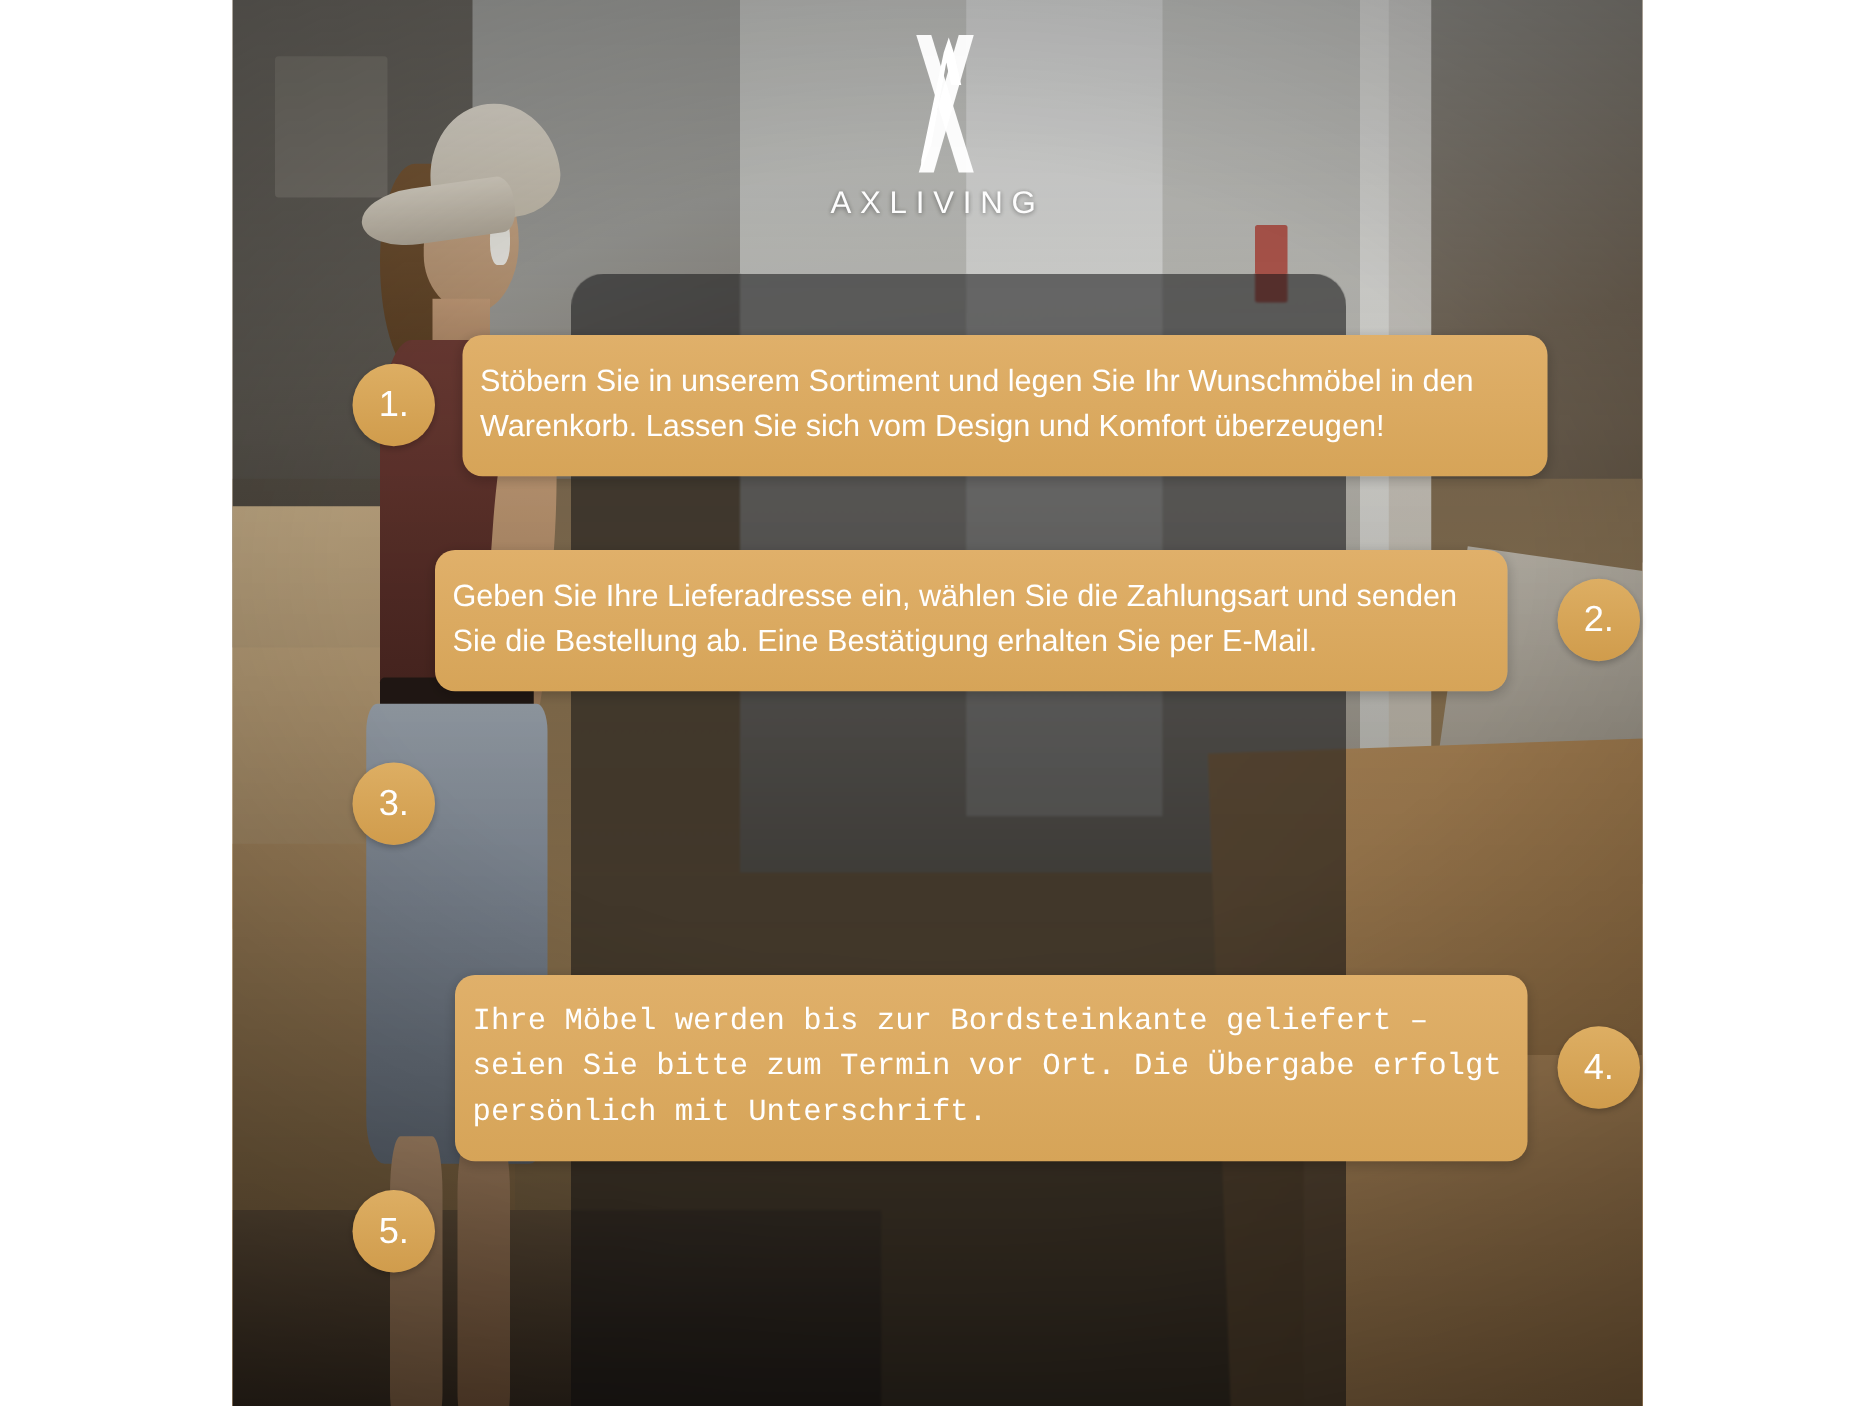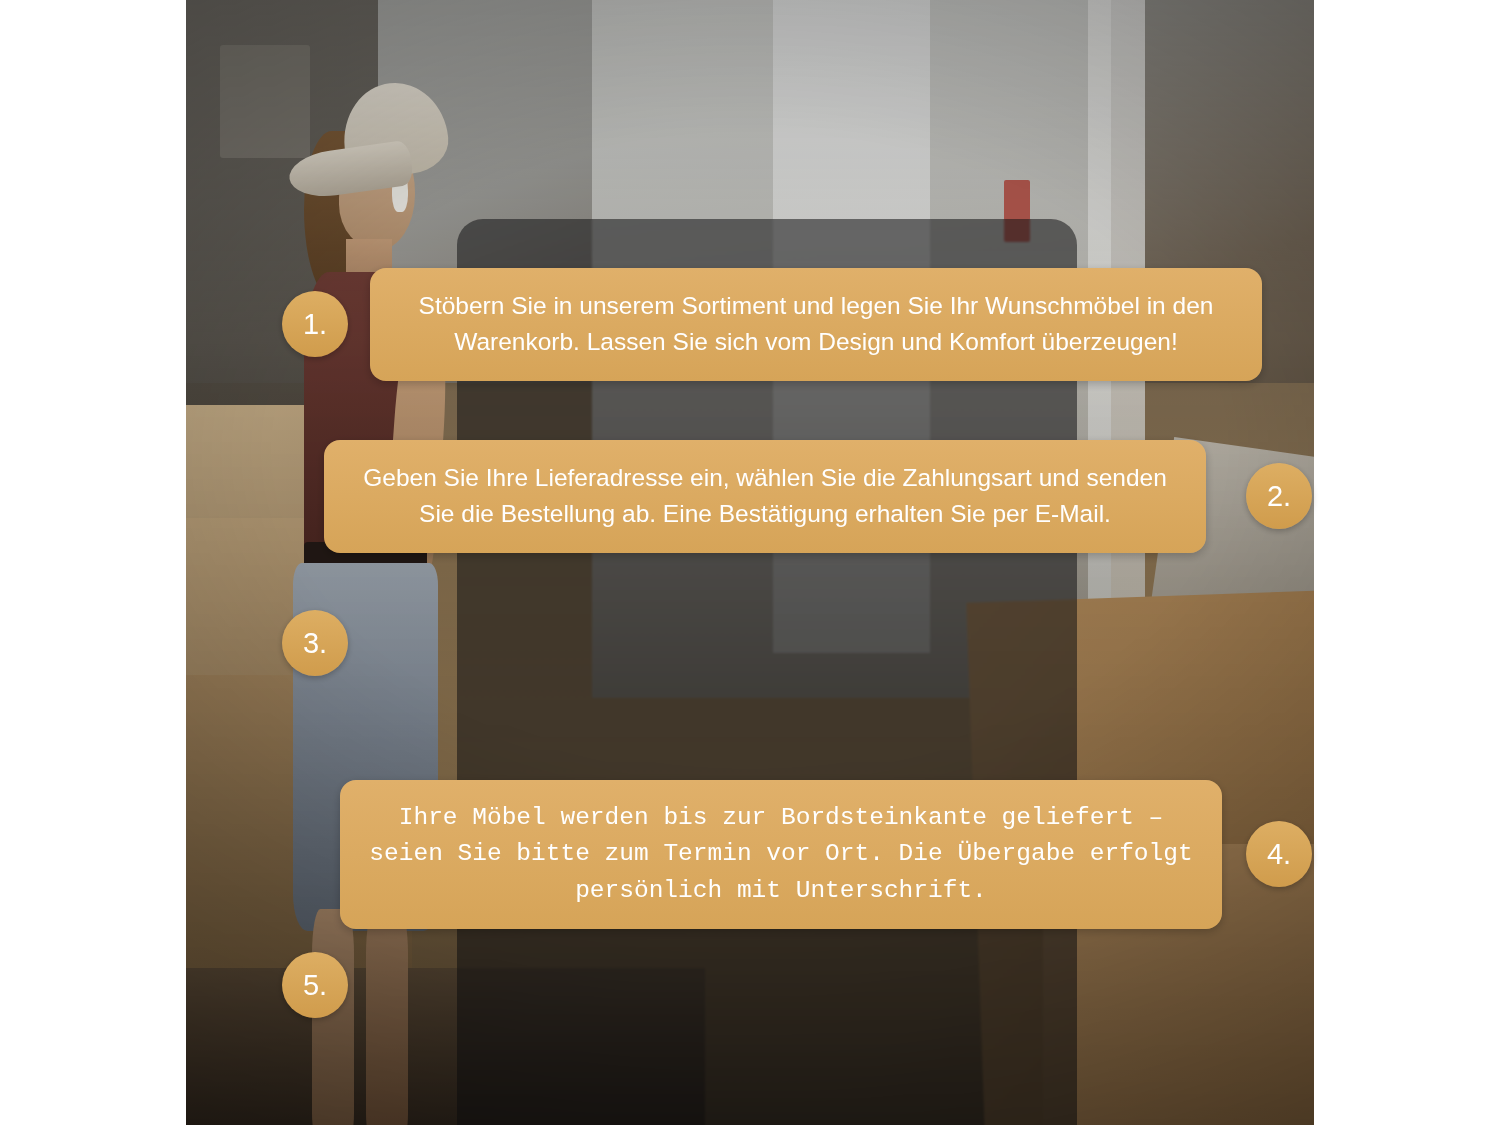--- a/index.html
+++ b/index.html
@@ -252,25 +252,24 @@
     font-size: 29px;
     display: flex;
     align-items: center;
     justify-content: center;
     box-shadow: 0 2px 6px rgba(0,0,0,.25);
   }
   .bubble {
     background: linear-gradient(180deg, #e0b06a 0%, #d6a458 100%);
     color: #ffffff;
     border-radius: 16px;
-    padding: 20px 26px;
+    padding: 20px 14px;
     font-size: 24.5px;
     line-height: 1.48;
     box-shadow: 0 3px 10px rgba(0,0,0,.22);
-    text-align: center;
   }
 
   
   #step1 { top: 268px; left: 96px; width: 1030px; }
   #step1 .bubble { width: 840px; margin-left: 22px; }
 
   #step2 { top: 440px; left: 96px; width: 1030px; }
   #step2 .bubble { width: 830px; margin-right: 40px; }
 
   #step3 { top: 610px; left: 96px; width: 1030px; }
@@ -314,20 +313,33 @@
       <div class="p-arm"></div>
       <div class="p-belt"></div>
       <div class="p-skirt"></div>
       <div class="p-legL"></div>
       <div class="p-legR"></div>
     </div>
 
     <div class="dark-panel"></div>
     <div class="vignette"></div>
 
+    <div class="logo">
+      <span>
+        <svg width="150" height="118" viewBox="0 0 150 118" aria-hidden="true">
+          <path d="M62 112 L62 104 L80 18 L84 6 L88 18 L94 44 L86 44 L82 26 L70 92 Z" fill="#ffffff"></path>
+          <path d="M90 6 L112 6 L78 112 L70 112 L88 58 L80 36 L86 22 Z" fill="#ffffff" opacity="0.0"></path>
+          <path d="M92 4 L104 4 L72 114 L60 114 Z" fill="#ffffff" opacity="0.95"></path>
+          <path d="M58 4 L70 4 L104 114 L92 114 Z" fill="#ffffff" opacity="0.95"></path>
+          <path d="M52 72 L98 72 L95 80 L49 80 Z" fill="#ffffff" opacity="0.0"></path>
+          <rect x="44" y="62" width="30" height="7" fill="#ffffff" opacity="0.0"></rect>
+        </svg>
+      </span>
+      <div class="logo-word">AXLIVING</div>
+    </div>
   </div>
 
   <div class="steps">
 
     <div class="step left-num" id="step1">
       <div class="num-badge">1.</div>
       <div class="bubble">Stöbern Sie in unserem Sortiment und legen Sie Ihr Wunschmöbel in den Warenkorb. Lassen Sie sich vom Design und Komfort überzeugen!</div>
     </div>
 
     <div class="step right-num" id="step2">

